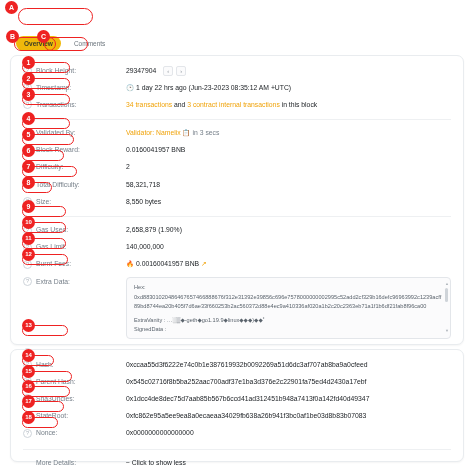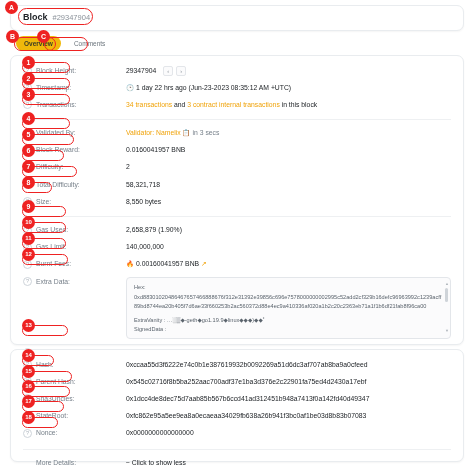--- a/index.html
+++ b/index.html
@@ -86,26 +86,20 @@
     line-height: 13px; text-align: center; z-index: 22;
     font-family: "Liberation Sans", sans-serif;
   }
   .badge.sm { font-size: 6px; }
 </style>
 </head>
 <body>
 
 <div class="page">
 
-  <div class="card card-title">
-    <div class="blk-head">
-      <span class="lbl">Block</span>
-      <span class="num">#29347904</span>
-    </div>
-  </div>
 
   <div class="tabs">
     <div class="tab active">Overview</div>
     <div class="tab">Comments</div>
   </div>
 
   <div class="card card-main">
     <div class="rows">
 
       <div class="row">

